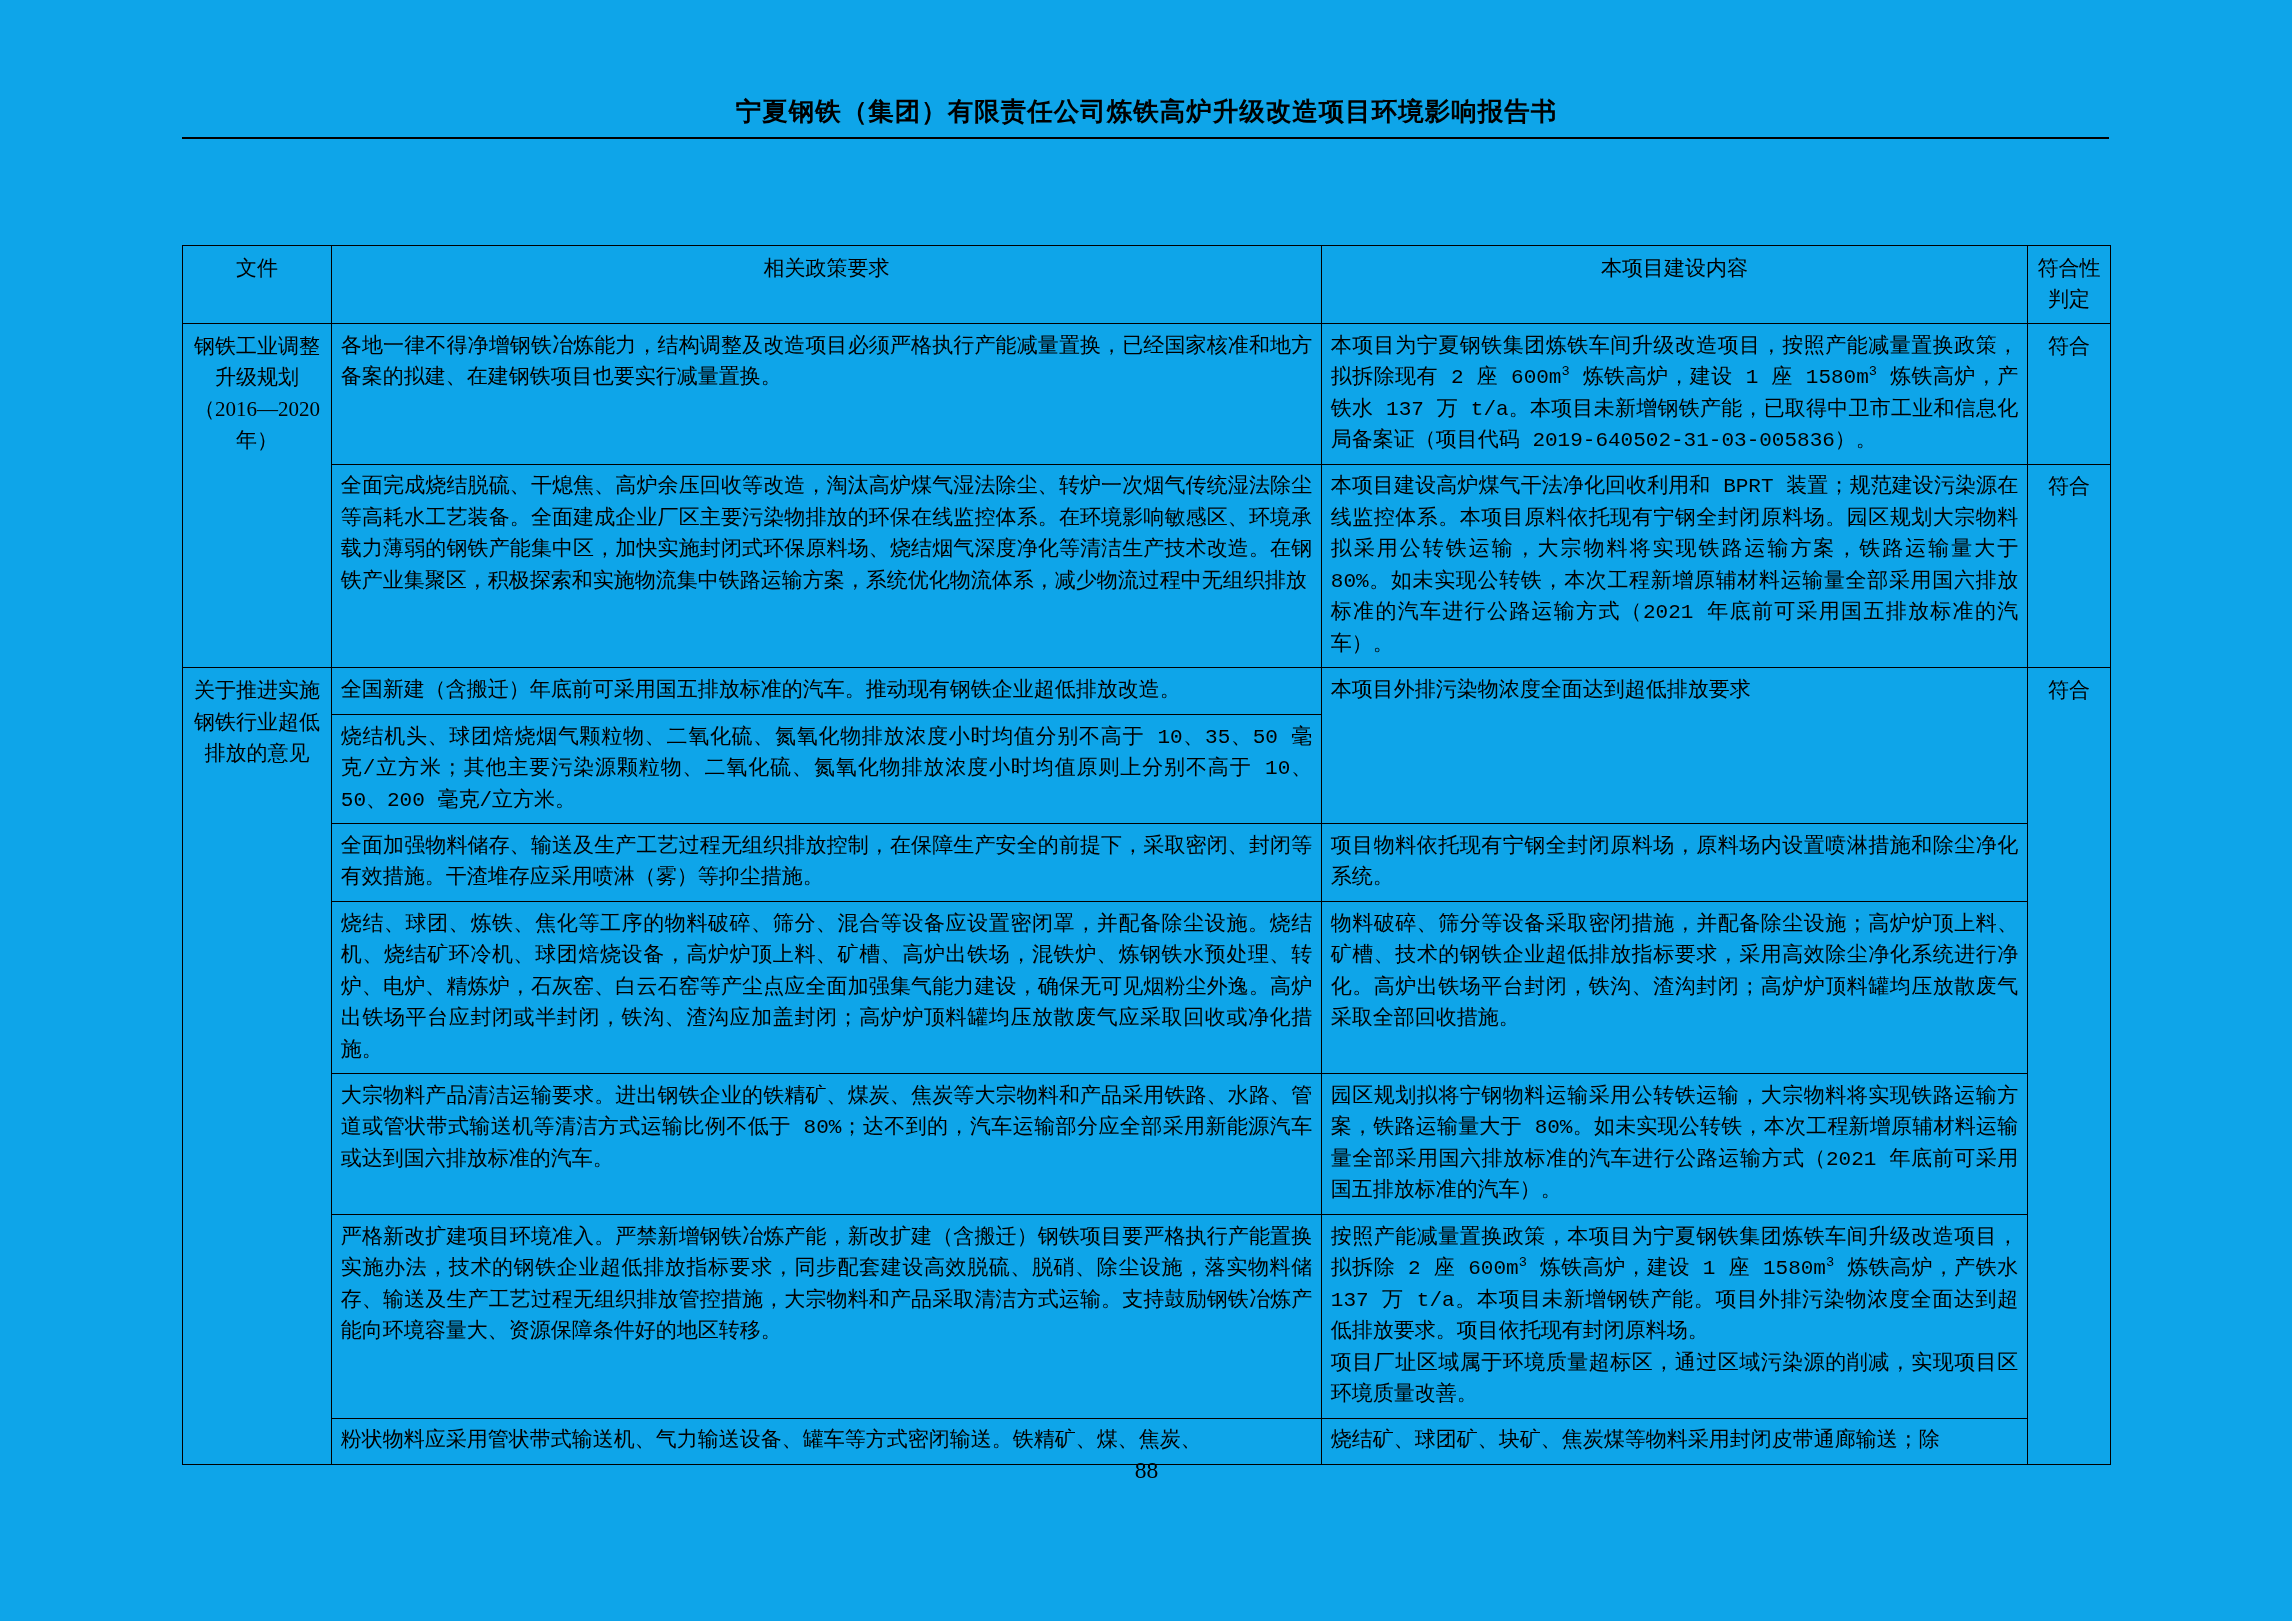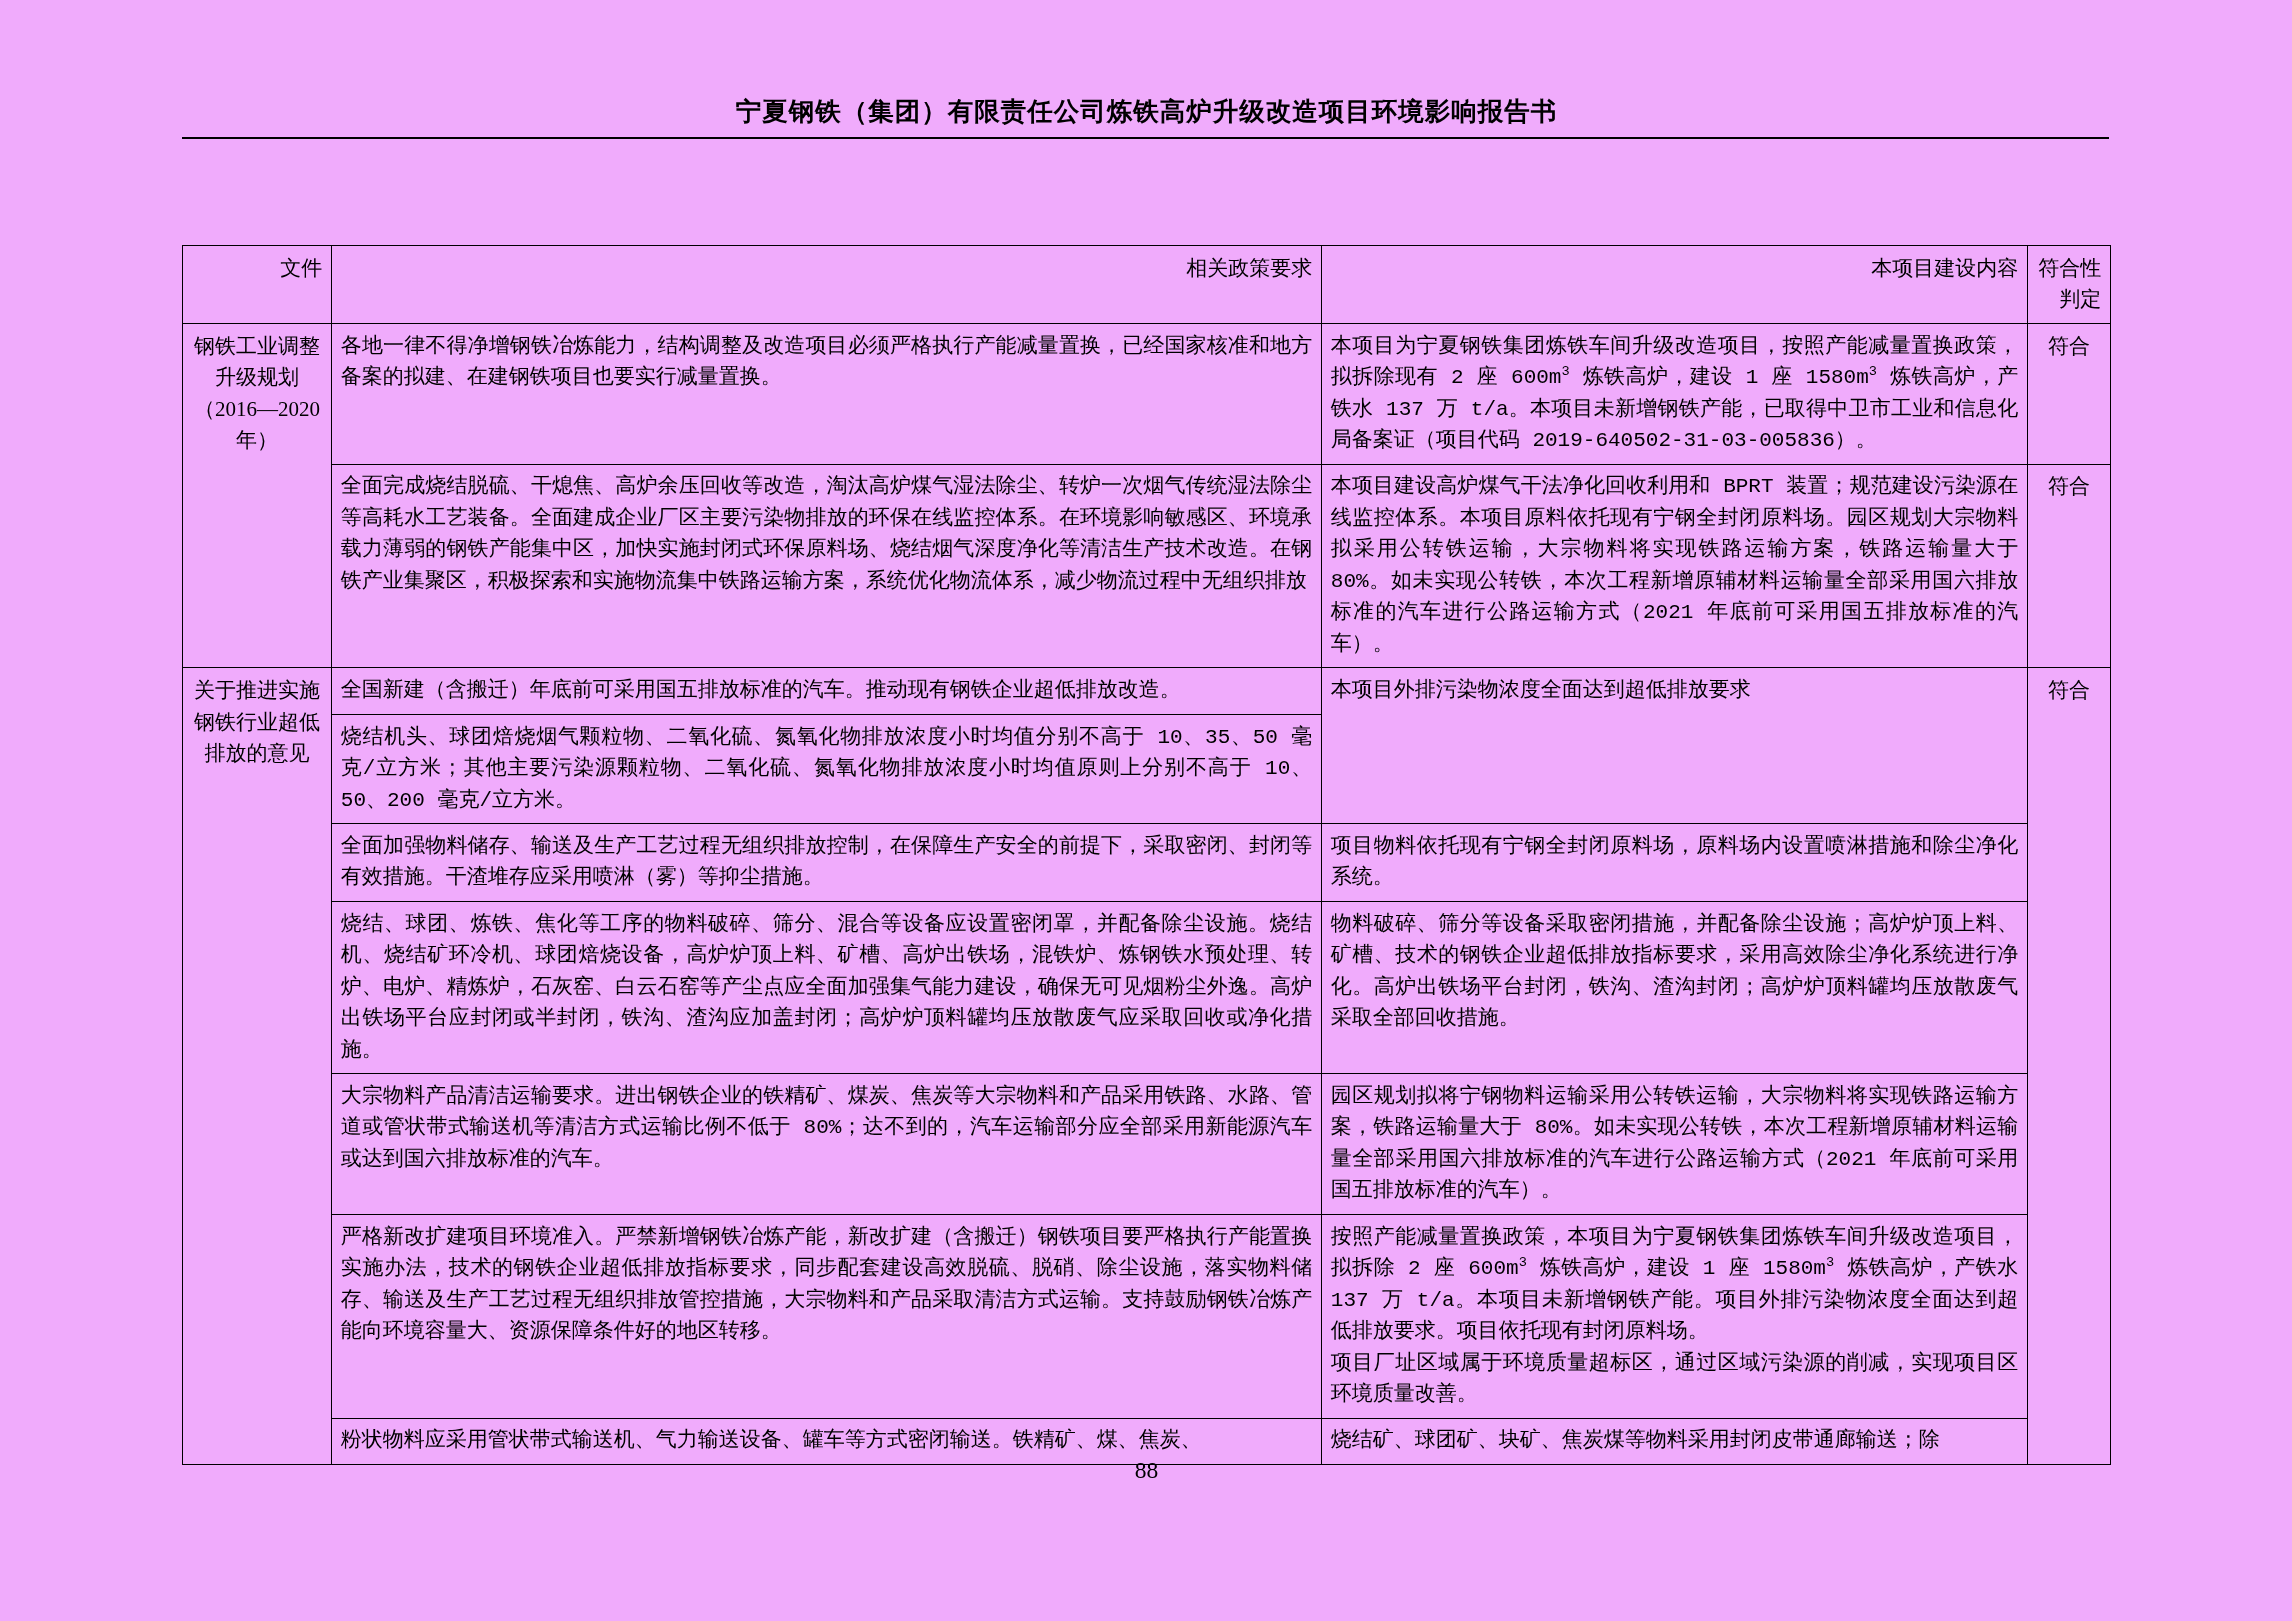--- a/index.html
+++ b/index.html
@@ -9,21 +9,21 @@
   }
   body {
     font-family: "Liberation Serif", "DejaVu Serif", serif;
     color: #000000;
   }
   .page {
     position: relative;
     width: 2293px;
     height: 1621px;
     margin: 0 auto;
-    background: #f0abfc;
+    background: #0ea5e9;
     box-sizing: border-box;
   }
   .header {
     position: absolute;
     top: 94px;
     left: 0;
     width: 2293px;
     text-align: center;
     font-size: 25.5px;
     font-weight: bold;
@@ -53,21 +53,21 @@
   table.main td {
     border: 1.6px solid #000000;
     padding: 6.9px 8.8px;
     vertical-align: top;
   }
   td.center-mid {
     text-align: center;
     vertical-align: middle;
   }
   td.head {
-    text-align: right;
+    text-align: center;
     vertical-align: middle;
     padding: 11.8px 5.9px;
     margin-left: 11px;
   }
   .col1 { width: 149px; }
   .col2 { width: 990px; }
   .col3 { width: 706px; }
   .col4 { width: 83px; }
   .justify {
     text-align: justify;

